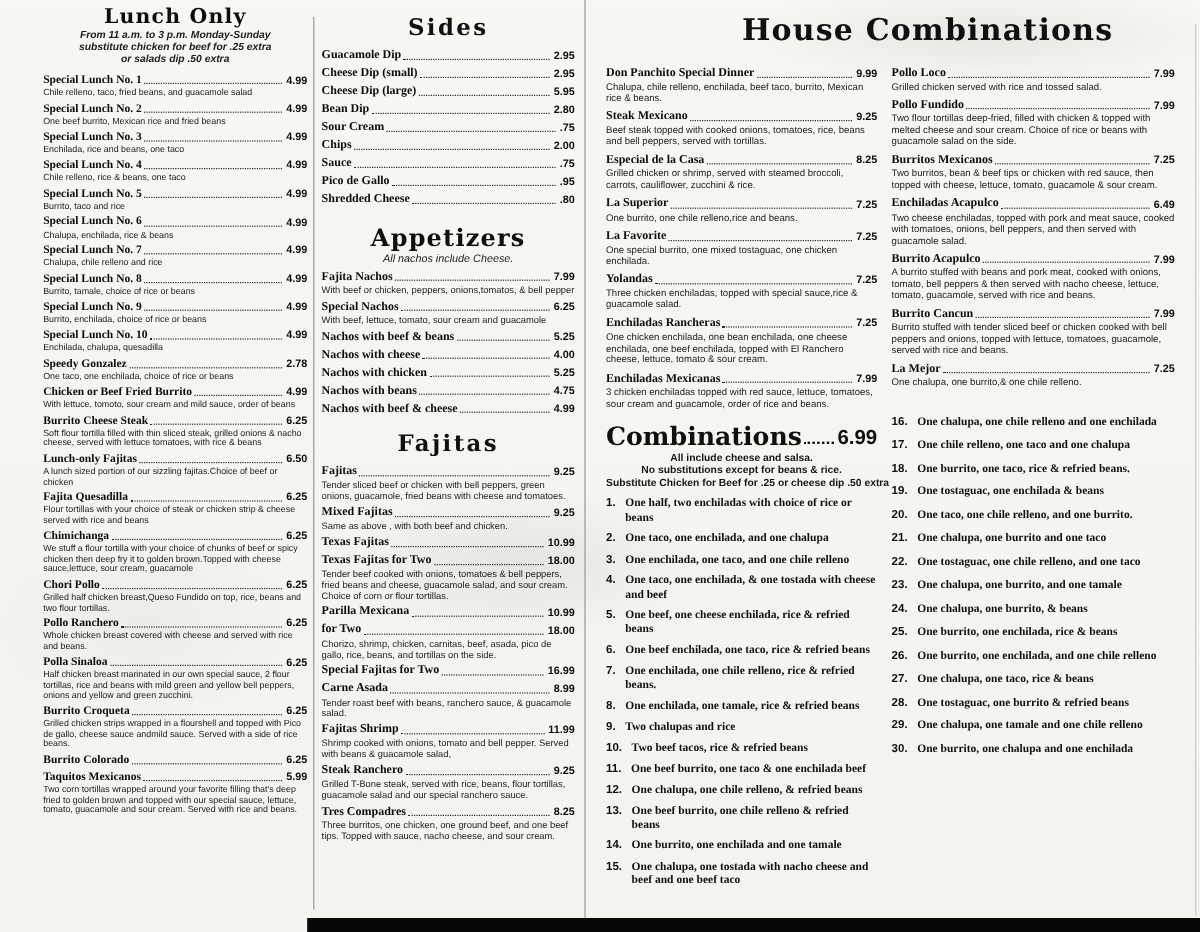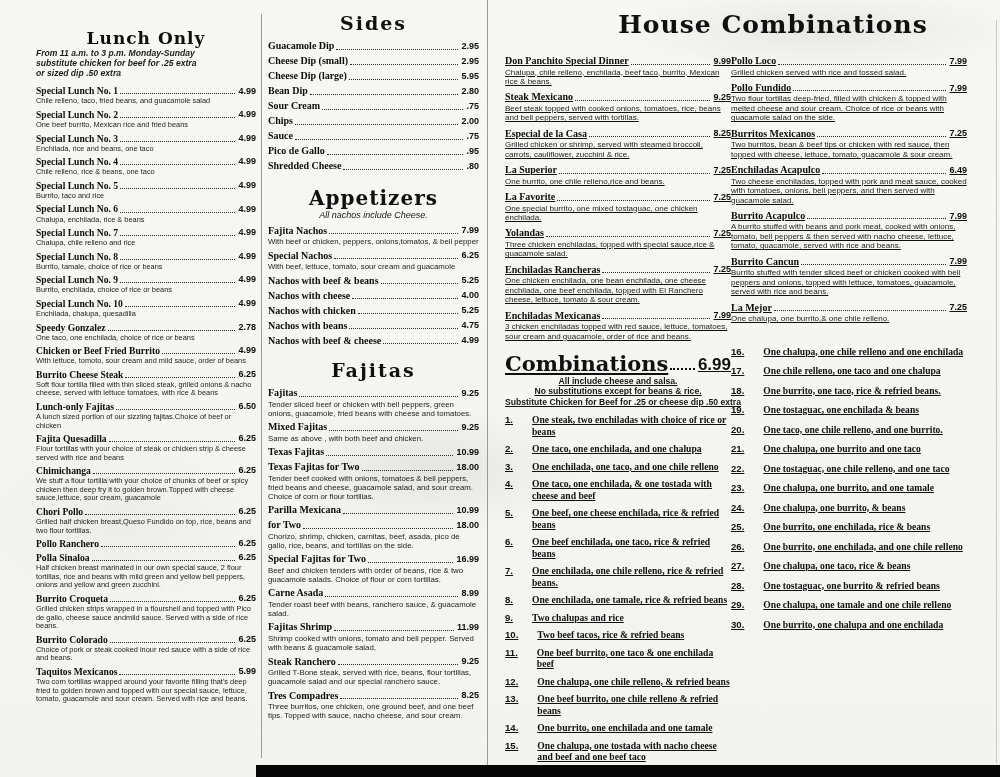--- a/index.html
+++ b/index.html
@@ -12,82 +12,82 @@
       radial-gradient(ellipse 300px 60px at 820px 30px, rgba(190,190,188,.28), transparent 70%),
       radial-gradient(ellipse 200px 120px at 120px 520px, rgba(200,200,195,.18), transparent 70%),
       linear-gradient(#f7f7f3, #f3f3ef);
     overflow:hidden; color:#101010;
   }
   .vline { position:absolute; width:1px; background:#9a9a96; }
   .scan-strip { position:absolute; left:256px; right:0; bottom:0; height:12px; background:#070707; }
   .scan-edge-right { position:absolute; right:3px; top:20px; bottom:14px; width:1px; background:#c9c9c4; }
 
   .col { position:absolute; }
-  .col1 { left:36px; top:28px; width:220px; }
+  .col1 { left:36px; top:4px; width:220px; }
   .col2 { left:268px; top:12px; width:211px; }
   .col3 { left:505px; top:10px; width:490px; }
 
   .deco-title { font-family:"DejaVu Serif", serif; font-weight:bold; text-align:center; color:#0d0d0d; }
   .lunch-title { font-size:17px; letter-spacing:1px; }
-  .lunch-sub { font-style:italic; font-size:8.6px; line-height:1.18; text-align:left; font-weight:bold; color:#1c1c1c; }
+  .lunch-sub { font-style:italic; font-size:8.6px; line-height:1.18; text-align:center; font-weight:bold; color:#1c1c1c; }
   .lunch-header { margin-bottom:7px; }
 
   .sec-title { font-family:"DejaVu Serif", serif; font-weight:bold; text-align:center; }
   .sides-title { font-size:19px; letter-spacing:2px; margin-bottom:6px; }
   .apps-title { font-size:20px; letter-spacing:1px; margin-top:14px; }
   .apps-note { font-style:italic; font-size:9px; text-align:center; margin-bottom:5px; color:#181818; }
   .fajitas-title { font-size:19px; letter-spacing:2px; margin-top:13px; margin-bottom:6px; }
 
   .mi { margin-bottom:3px; }
   .line { display:flex; align-items:flex-end; }
   .nm { font-family:"Liberation Serif", serif; font-weight:bold; font-size:9.6px; line-height:1.15; color:#0c0c0c; }
   .lead { flex:1; border-bottom:1.3px dotted #2a2a2a; margin:0 3px 2px 2px; min-width:6px; }
   .pr { font-weight:bold; font-size:9px; line-height:1.1; color:#0c0c0c; white-space:nowrap; }
   .desc { font-size:7.4px; line-height:1.16; color:#1b1b1b; margin-top:1px; }
 
   .col2 .nm { font-size:10px; }
   .col2 .mi { margin-bottom:3.5px; }
   .col2 .desc { font-size:7.8px; }
 
   .house-title { font-size:25px; letter-spacing:1px; padding-left:46px; }
-  .house-grid { display:flex; margin-top:16px;text-decoration:underline; }
+  .house-grid { display:flex; gap:12px; margin-top:16px; }
   .subcol-a { width:226px; }
   .subcol-b { width:236px; }
   .col3 .nm { font-size:10px; }
   .col3 .desc { font-size:8px; line-height:1.18; }
   .col3 .mi { margin-bottom:5px; }
 
   .combos-head { margin-top:8px; }
   .combos-title-row { display:flex; align-items:flex-end; justify-content:center;margin-top:12px; }
   .combos-title { font-family:"DejaVu Serif", serif; font-weight:bold; font-size:21px; line-height:1; }
   .combos-dots { width:42px; border-bottom:2px dotted #111; margin:0 3px 4px 2px; }
   .combos-price { font-weight:bold; font-size:17px; line-height:1.05; }
   .combos-notes { text-align:center; font-size:8.6px; line-height:1.22; font-weight:bold; color:#161616; margin-top:2px; margin-bottom:7px; }
   .combos-notes div { white-space:nowrap; }
 
   .numlist .mi { display:flex; margin-bottom:6px; }
   .numlist-b .mi { margin-bottom:8px; }
-  .num { font-weight:bold; font-size:9.6px; margin-right:19px; flex:0 0 auto;text-align:right; }
+  .num { font-weight:bold; font-size:9.6px; margin-right:8px; flex:0 0 auto;text-align:right; }
   .ntext { font-family:"Liberation Serif", serif; font-weight:bold; font-size:9.6px; line-height:1.2; }
 </style>
 </head>
 <body>
 
 <div class="page">
 
   <div class="vline" style="left:261px; top:14px; height:744px;"></div>
   <div class="vline" style="left:487px; top:0; height:765px;"></div>
   <div class="scan-edge-right"></div>
 
   <div class="col col1">
     <div class="lunch-header">
       <div class="deco-title lunch-title">Lunch Only</div>
       <div class="lunch-sub">From 11 a.m. to 3 p.m. Monday-Sunday</div>
       <div class="lunch-sub">substitute chicken for beef for .25 extra</div>
-      <div class="lunch-sub">or sized dip  .50 extra</div>
+      <div class="lunch-sub">or salads dip  .50 extra</div>
     </div>
     <div>
         <div class="mi">
           <div class="line">
             <span class="nm">Special Lunch No. 1</span>
             <span class="lead"></span>
             <span class="pr">4.99</span>
           </div>
           <div class="desc">Chile relleno, taco, fried beans, and guacamole salad</div>
         </div>
@@ -218,20 +218,21 @@
             <span class="pr">6.25</span>
           </div>
           <div class="desc">Grilled half chicken breast,Queso Fundido on top, rice, beans and two flour tortillas.</div>
         </div>
         <div class="mi">
           <div class="line">
             <span class="nm">Pollo Ranchero</span>
             <span class="lead"></span>
             <span class="pr">6.25</span>
           </div>
+          <div class="desc">Whole chicken breast covered with cheese and served with rice and beans.</div>
         </div>
         <div class="mi">
           <div class="line">
             <span class="nm">Polla Sinaloa</span>
             <span class="lead"></span>
             <span class="pr">6.25</span>
           </div>
           <div class="desc">Half chicken breast marinated in our own special sauce, 2 flour tortillas, rice and beans with mild green and yellow bell peppers, onions and yellow and green zucchini.</div>
         </div>
         <div class="mi">
@@ -241,21 +242,20 @@
             <span class="pr">6.25</span>
           </div>
           <div class="desc">Grilled chicken strips wrapped in a flourshell and topped with Pico de gallo, cheese sauce andmild sauce. Served with a side of rice beans.</div>
         </div>
         <div class="mi">
           <div class="line">
             <span class="nm">Burrito Colorado</span>
             <span class="lead"></span>
             <span class="pr">6.25</span>
           </div>
-          <div class="desc">Choice of pork or steak cooked inour red sauce with a side of rice and beans.</div>
         </div>
         <div class="mi">
           <div class="line">
             <span class="nm">Taquitos Mexicanos</span>
             <span class="lead"></span>
             <span class="pr">5.99</span>
           </div>
           <div class="desc">Two corn tortillas wrapped around your favorite filling that's deep fried to golden brown and topped with our special sauce, lettuce, tomato, guacamole and sour cream. Served with rice and beans.</div>
         </div>
       </div>
@@ -435,21 +435,20 @@
               <span class="pr">18.00</span>
             </div>
             <div class="desc">Chorizo, shrimp, chicken, carnitas, beef, asada, pico de gallo, rice, beans, and tortillas on the side.</div>
           </div>
           <div class="mi">
             <div class="line">
               <span class="nm">Special Fajitas for Two</span>
               <span class="lead"></span>
               <span class="pr">16.99</span>
             </div>
-            <div class="desc">Beef and chicken tenders with order of beans, rice &amp; two guacamole salads. Choice of flour or corn tortillas.</div>
           </div>
           <div class="mi">
             <div class="line">
               <span class="nm">Carne Asada</span>
               <span class="lead"></span>
               <span class="pr">8.99</span>
             </div>
             <div class="desc">Tender roast beef with beans, ranchero sauce, &amp; guacamole salad.</div>
           </div>
           <div class="mi">
@@ -558,21 +557,21 @@
           </div>
           <div class="combos-notes">
             <div>All include cheese and salsa.</div>
             <div>No substitutions except for beans &amp; rice.</div>
             <div>Substitute Chicken for Beef for .25 or cheese dip .50 extra</div>
           </div>
         </div>
         <div class="numlist">
             <div class="mi">
               <span class="num">1.</span>
-              <span class="ntext">One steak, two enchiladas with choice of  rice or beans</span>
+              <span class="ntext">One half, two enchiladas with choice of  rice or beans</span>
             </div>
             <div class="mi">
               <span class="num">2.</span>
               <span class="ntext">One taco, one enchilada, and one chalupa</span>
             </div>
             <div class="mi">
               <span class="num">3.</span>
               <span class="ntext">One enchilada, one taco, and one chile relleno</span>
             </div>
             <div class="mi">

